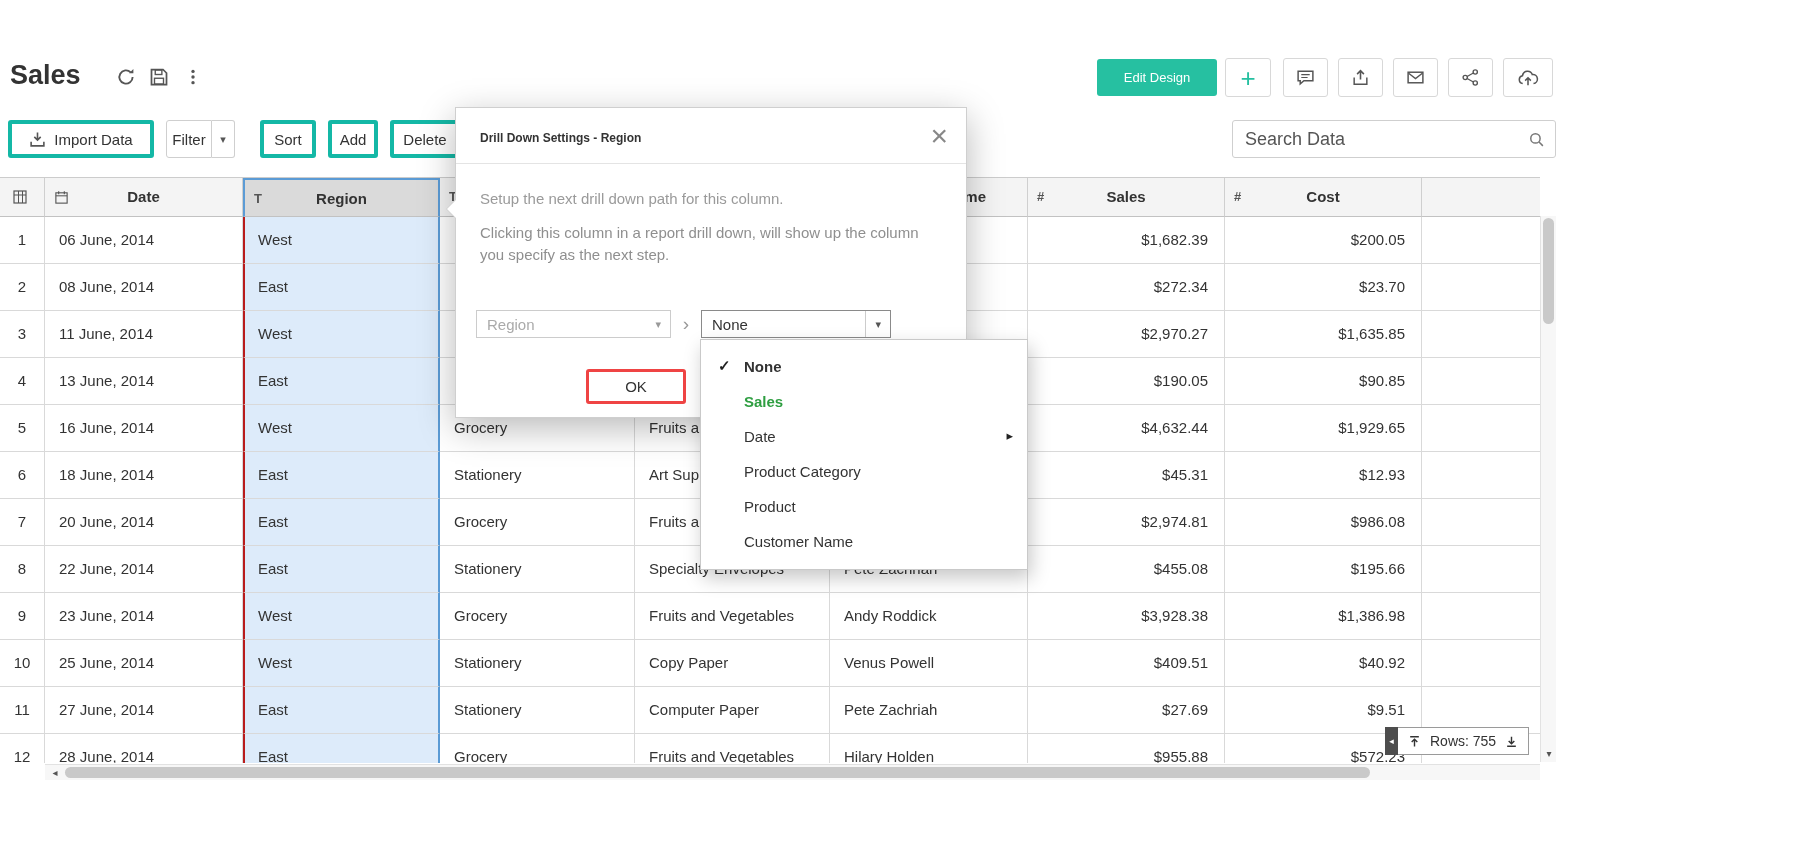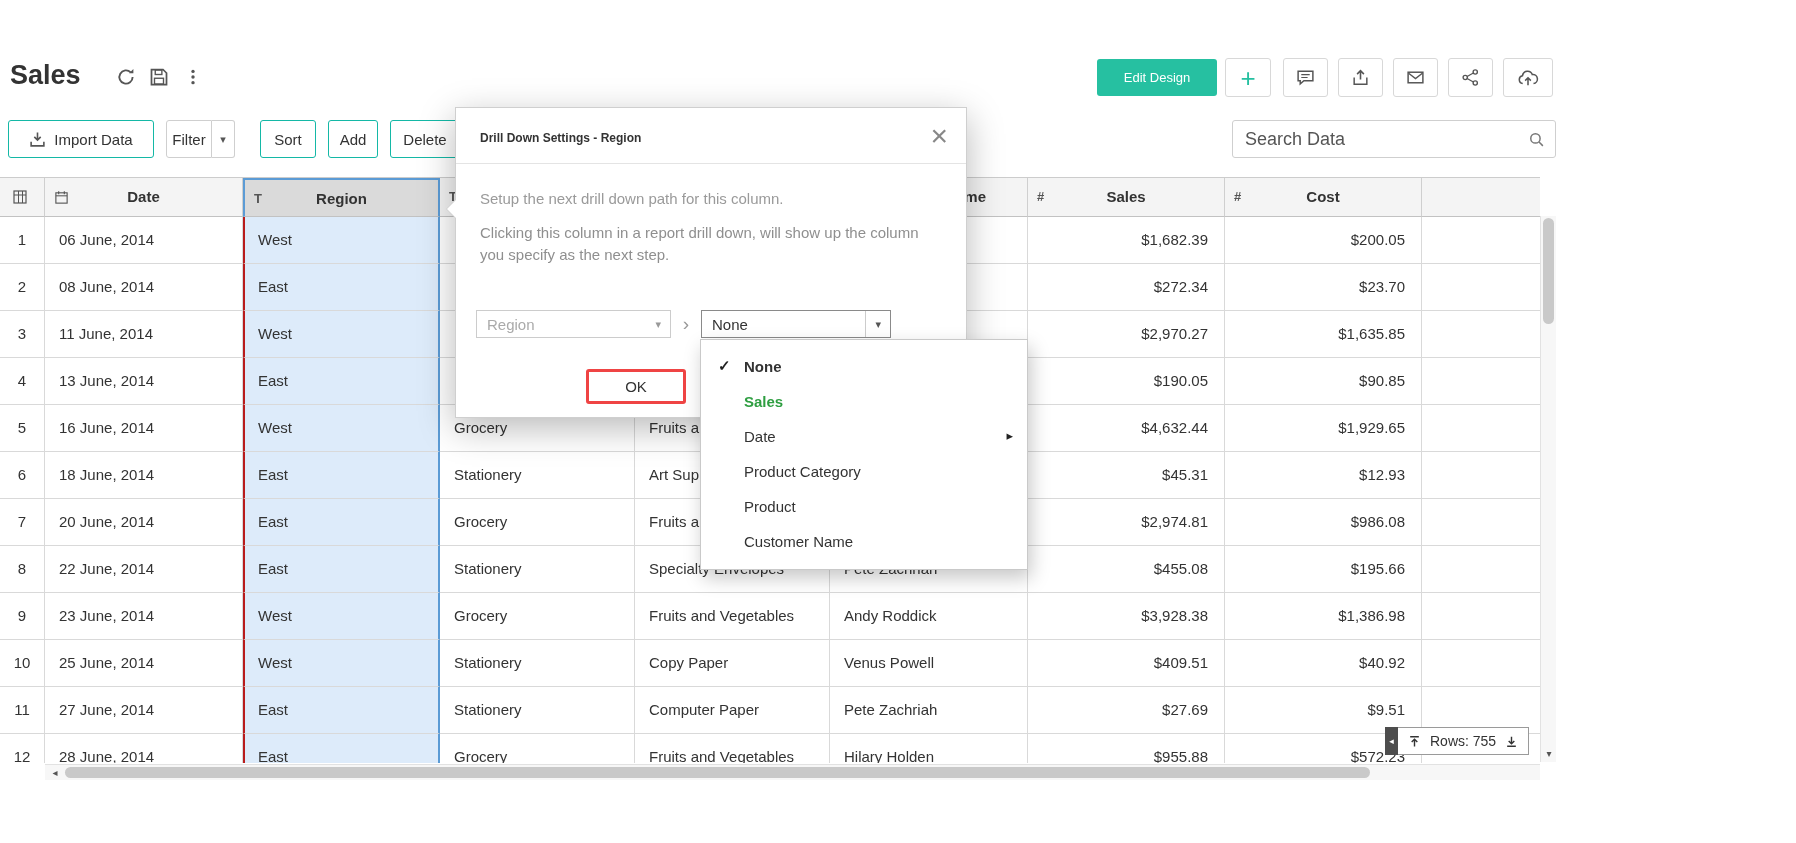--- a/index.html
+++ b/index.html
@@ -14,21 +14,21 @@
   .edit-design { position:absolute; left:1097px; top:15px; width:120px; height:37px;
     background:#26c0a1; color:#fff; border:none; border-radius:3px; font-size:13px; cursor:pointer;
     font-family:"Liberation Sans",sans-serif;text-align:center; }
   .add-new { position:absolute; left:1225px; top:14px; width:46px; height:39px; background:#fff;
     border:1px solid #d8d8d8; border-radius:3px; color:#26c0a1; font-size:26px; line-height:32px; cursor:pointer; }
   .hdr-btn { position:absolute; top:14px; width:45px; height:39px; background:#fff;
     border:1px solid #d8d8d8; border-radius:3px; cursor:pointer; color:#555;
     display:flex; align-items:center; justify-content:center; }
 
   
-  .tbtn { position:absolute; top:76px; height:38px; background:#fff; border:1px solid #14b8a6;
+  .tbtn { position:absolute; top:76px; height:38px; background:#fff; border:4px solid #14b8a6;
     border-radius:3px; font-size:15px; color:#333; cursor:pointer; font-family:"Liberation Sans",sans-serif;
     display:flex; align-items:center; justify-content:center; gap:8px; }
   .splitbtn { position:absolute; left:166px; top:76px; height:38px; display:flex; }
   .splitbtn button { background:#fff; border:1px solid #cfcfcf; font-size:15px; color:#333; cursor:pointer;
     font-family:"Liberation Sans",sans-serif; }
   .splitbtn .main { width:46px; border-radius:3px 0 0 3px; }
   .splitbtn .arrow { width:23px; border-left:none; border-radius:0 3px 3px 0; color:#555; font-size:11px; }
   .searchbox { position:absolute; left:1232px; top:76px; width:324px; height:38px;
     border:1px solid #cfcfcf; border-radius:3px; background:#fff; display:flex; align-items:center; }
   .searchbox input { flex:1; border:none; outline:none; font-size:18px; padding:0 10px 0 12px;

